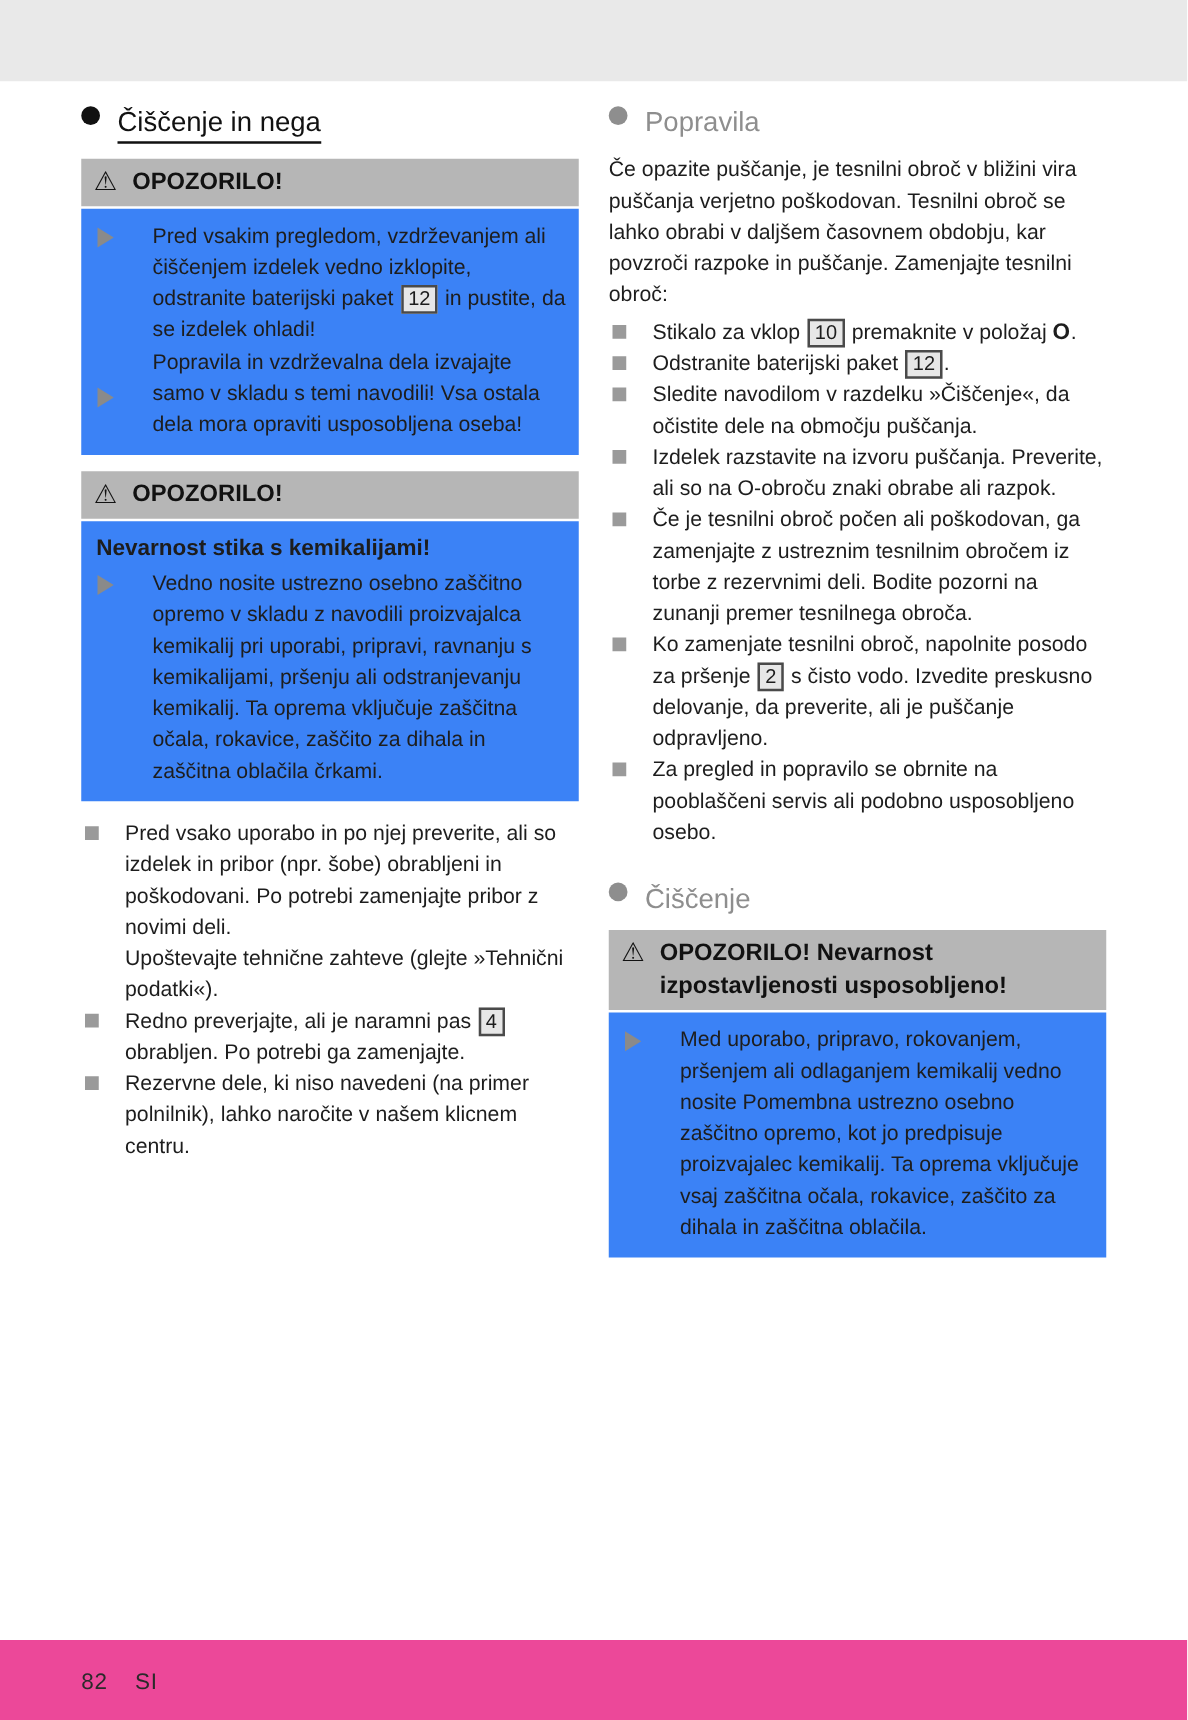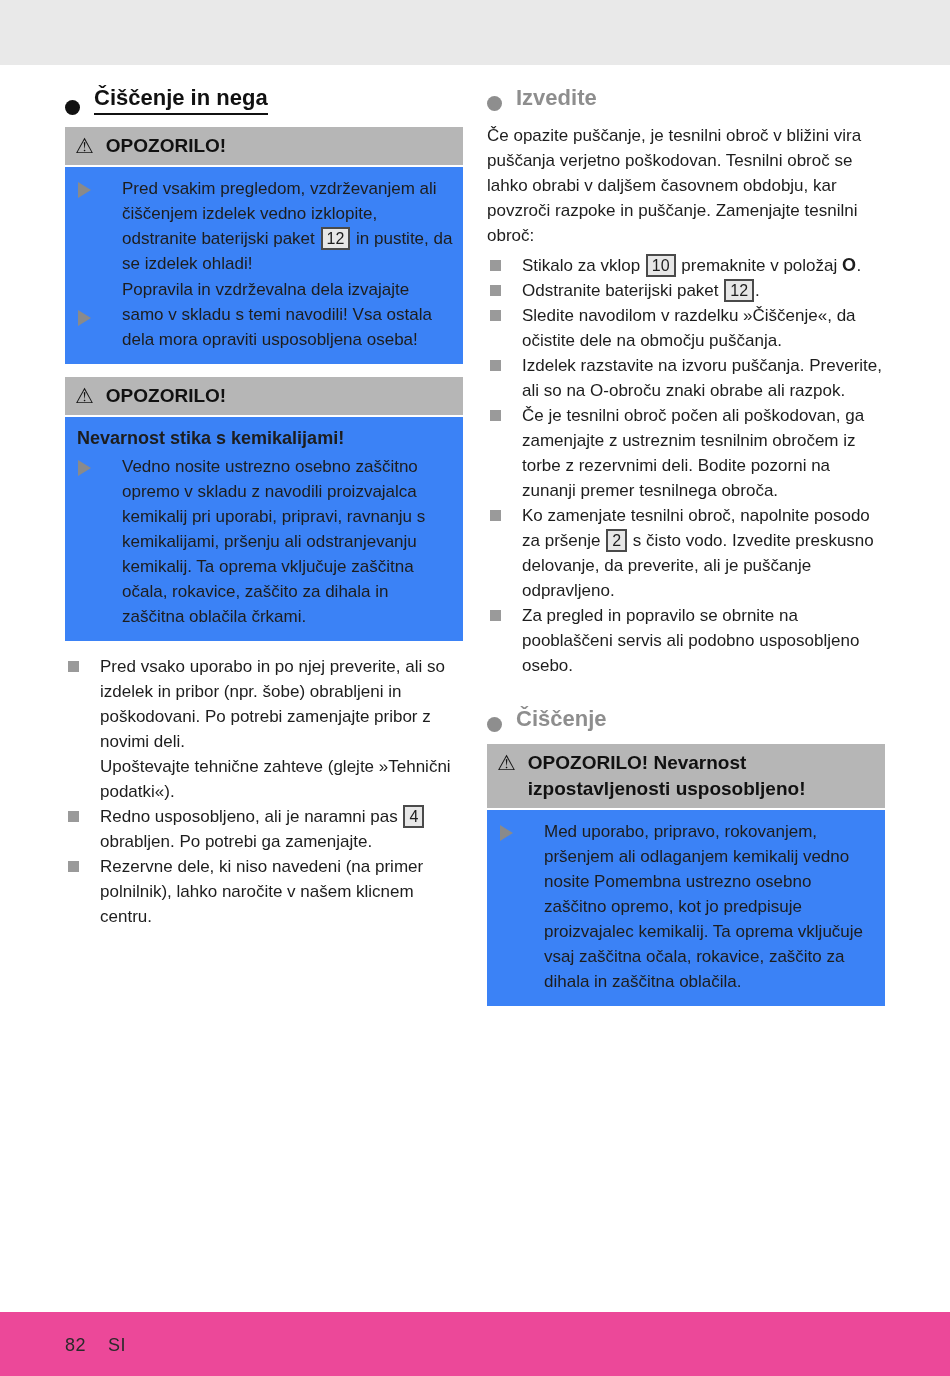--- a/index.html
+++ b/index.html
@@ -20,21 +20,21 @@
 
   .content{
     position:absolute;left:0;top:65px;width:950px;
     box-sizing:border-box;
     padding:20px 65px 0 65px;
     display:flex;gap:24px;
   }
   .col{width:398px;flex:0 0 398px;}
 
   
-  .sec-head{display:flex;align-items:flex-end;margin:0 0 12px 0;font-weight:bold;font-size:22px;line-height:26px;}
+  .sec-head{display:flex;align-items:flex-start;margin:0 0 12px 0;font-weight:normal;font-size:22px;line-height:26px;}
   .sec-head .dot{width:15px;height:15px;border-radius:50%;flex:0 0 15px;margin-right:14px;}
   .sec-head.black{color:#111111;}
   .sec-head.black .dot{background:#111111;}
   .sec-head.gray{color:#8e8e8e;}
   .sec-head.gray .dot{background:#8e8e8e;}
   .sec-head .underl{border-bottom:2.5px solid #111111;padding-bottom:2px;}
   .mt-maint{margin-top:44px;}
   .mt-clean{margin-top:28px;}
 
   
@@ -132,38 +132,38 @@
         <div class="sq-item">
           <span class="sq"></span>
           <div class="txt">
             <p>Pred vsako uporabo in po njej preverite, ali so izdelek in pribor (npr. šobe) obrabljeni in poškodovani. Po potrebi zamenjajte pribor z novimi deli.</p>
             <p>Upoštevajte tehnične zahteve (glejte »Tehnični podatki«).</p>
           </div>
         </div>
         <div class="sq-item">
           <span class="sq"></span>
           <div class="txt">
-            <p><span>Redno usposobljeno, ali je naramni pas </span><span class="refbox">4</span><span> obrabljen. Po potrebi ga zamenjajte.</span></p>
+            <p><span>Redno preverjajte, ali je naramni pas </span><span class="refbox">4</span><span> obrabljen. Po potrebi ga zamenjajte.</span></p>
           </div>
         </div>
         <div class="sq-item">
           <span class="sq"></span>
           <div class="txt">
             <p>Rezervne dele, ki niso navedeni (na primer polnilnik), lahko naročite v našem klicnem centru.</p>
           </div>
         </div>
       </div>
 
     </div>
 
     <div class="col">
 
       <div class="sec-head gray">
         <span class="dot"></span>
-        <span>Izvedite</span>
+        <span>Popravila</span>
       </div>
 
       <p class="intro">Če opazite puščanje, je tesnilni obroč v bližini vira puščanja verjetno poškodovan. Tesnilni obroč se lahko obrabi v daljšem časovnem obdobju, kar povzroči razpoke in puščanje. Zamenjajte tesnilni obroč:</p>
 
       <div>
         <div class="sq-item">
           <span class="sq"></span>
           <div class="txt">
             <p><span>Stikalo za vklop </span><span class="refbox">10</span><span> premaknite v položaj </span><span class="sym-o">O</span><span>.</span></p>
           </div>

